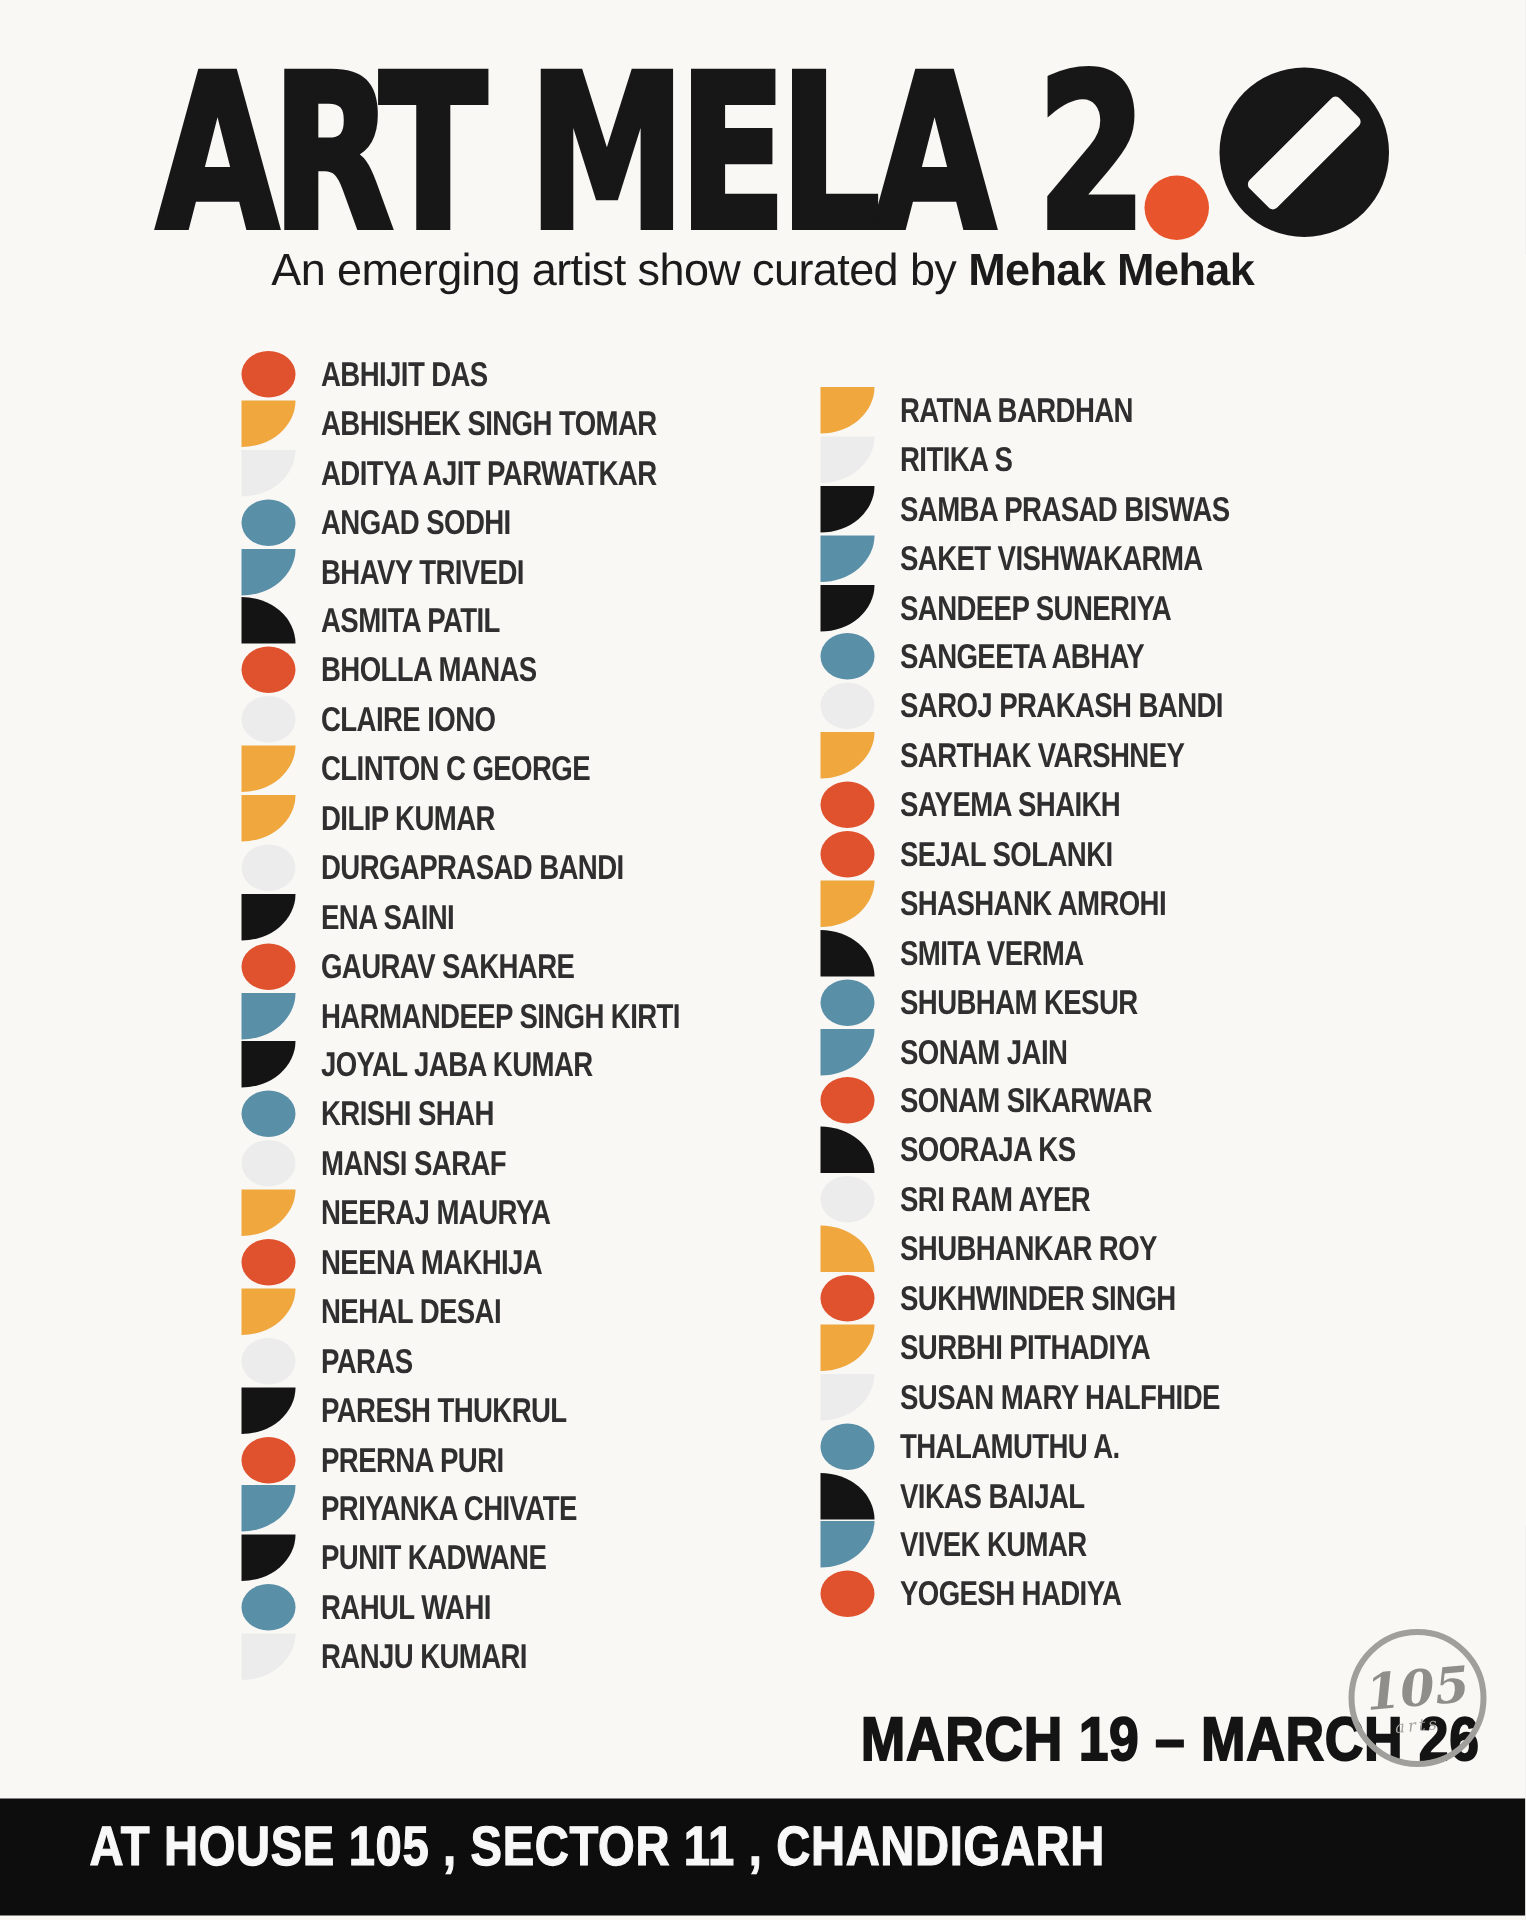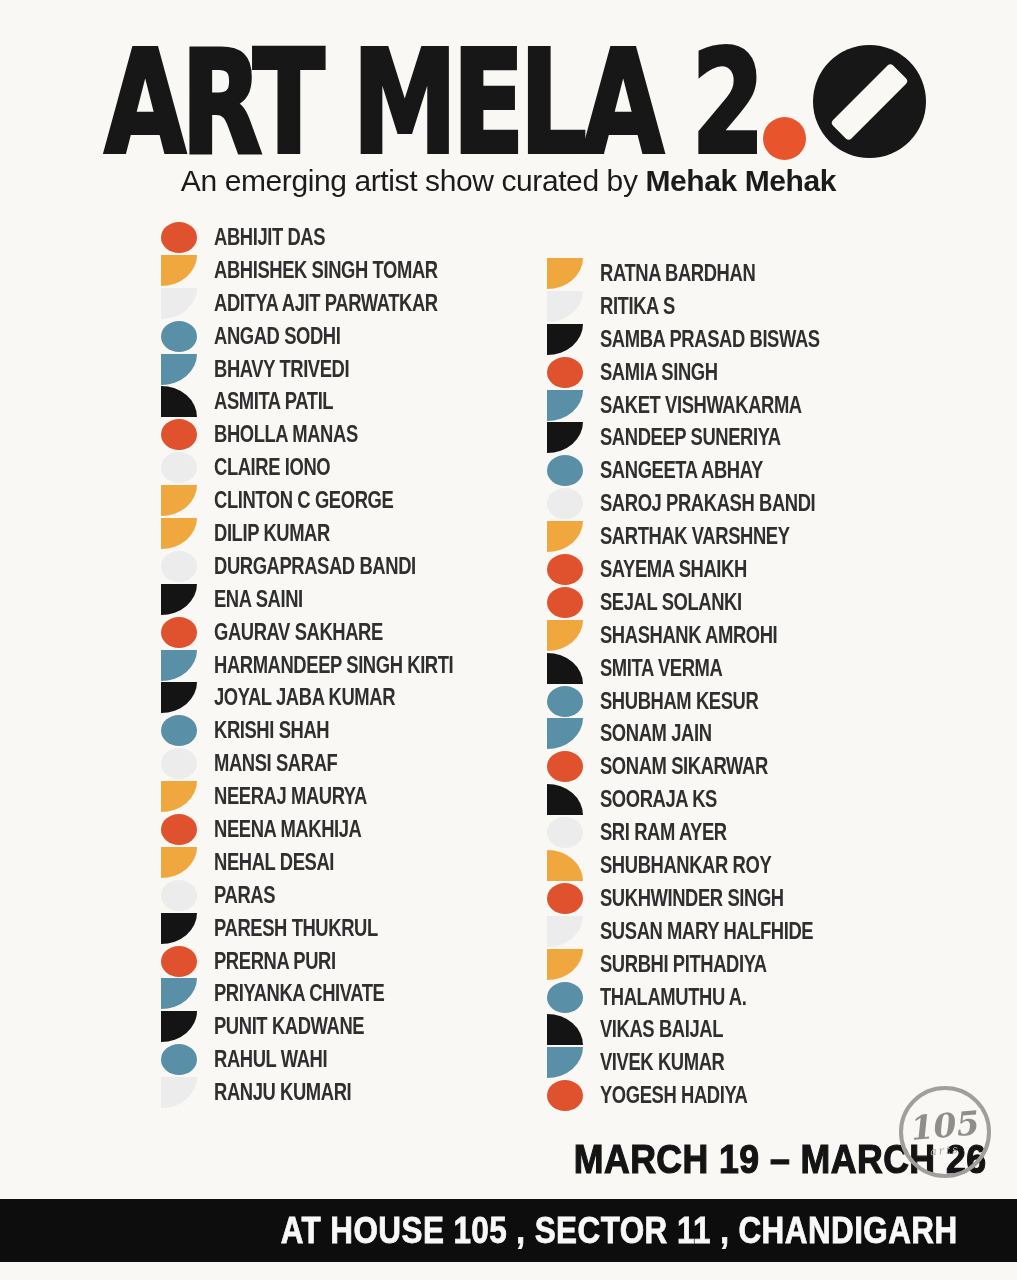--- a/index.html
+++ b/index.html
@@ -35,21 +35,21 @@
   .sr{position:absolute;width:1px;height:1px;overflow:hidden;opacity:0;}
   
   .subtitle{
     position:absolute;top:164px;left:0;width:1017px;text-align:center;
     font-size:30px;letter-spacing:-0.4px;color:#1b1b1b;white-space:nowrap;
   }
   .subtitle b{font-weight:bold;}
   
   .columns{position:absolute;top:221px;left:0;width:1017px;height:925px;}
   .col{position:absolute;top:0;}
-  .col-left{left:161px;width:385px;}
+  .col-left{left:161px;width:385px;margin-top:12px;}
   .col-right{left:547px;width:420px;top:2px;margin-top:34px;}
   .row{display:flex;align-items:center;height:32.9px;}
   .bullet{width:36px;height:31px;margin-right:17px;flex:0 0 36px;}
   .circle{border-radius:50%;}
   .quarter-br{border-radius:0 0 100% 0;}
   .quarter-tr{border-radius:0 100% 0 0;}
   .name{
     font-size:23px;font-weight:bold;color:#2f2f2f;letter-spacing:-0.5px;
     white-space:nowrap;transform:scaleX(0.8);transform-origin:0 50%;
   }
@@ -57,22 +57,22 @@
   .dates{
     position:absolute;top:1136px;left:0;width:1017px;text-align:right;
   }
   .dates-inner{
     display:inline-block;font-size:41px;font-weight:bold;color:#141414;
     -webkit-text-stroke:1.2px #141414;letter-spacing:0.5px;white-space:nowrap;
     transform:scaleX(0.87);
   }
   
   .venue-bar{
-    position:absolute;top:1199px;left:0;width:1017px;height:63px;
-    background:#0d0d0d;text-align:right;
+    position:absolute;top:1199px;left:0;width:1017px;height:78px;
+    background:#0d0d0d;text-align:left;
   }
   .venue-text{
     display:inline-block;line-height:63px;font-size:37px;font-weight:bold;
     color:#f8f8f8;-webkit-text-stroke:0.8px #f8f8f8;letter-spacing:0.5px;
     white-space:nowrap;transform:scaleX(0.85);
   }
   
   .stamp{
     position:absolute;left:899px;top:1086px;width:92px;height:92px;
     border:4px solid #a09f9c;border-radius:50%;text-align:center;
@@ -220,24 +220,20 @@
         </div>
         <div class="row">
           <span class="bullet quarter-br" style="background: rgb(236, 236, 236);"></span>
           <span class="name">RITIKA S</span>
         </div>
         <div class="row">
           <span class="bullet quarter-br" style="background: rgb(20, 20, 20);"></span>
           <span class="name">SAMBA PRASAD BISWAS</span>
         </div>
         <div class="row">
-          <span class="bullet circle" style="background: rgb(224, 81, 46);"></span>
-          <span class="name">SAMIA SINGH</span>
-        </div>
-        <div class="row">
           <span class="bullet quarter-br" style="background: rgb(90, 143, 168);"></span>
           <span class="name">SAKET VISHWAKARMA</span>
         </div>
         <div class="row">
           <span class="bullet quarter-br" style="background: rgb(20, 20, 20);"></span>
           <span class="name">SANDEEP SUNERIYA</span>
         </div>
         <div class="row">
           <span class="bullet circle" style="background: rgb(90, 143, 168);"></span>
           <span class="name">SANGEETA ABHAY</span>
@@ -288,26 +284,26 @@
         </div>
         <div class="row">
           <span class="bullet quarter-tr" style="background: rgb(240, 167, 62);"></span>
           <span class="name">SHUBHANKAR ROY</span>
         </div>
         <div class="row">
           <span class="bullet circle" style="background: rgb(224, 81, 46);"></span>
           <span class="name">SUKHWINDER SINGH</span>
         </div>
         <div class="row">
+          <span class="bullet quarter-br" style="background: rgb(240, 167, 62);"></span>
+          <span class="name">SURBHI PITHADIYA</span>
+        </div>
+        <div class="row">
           <span class="bullet quarter-br" style="background: rgb(236, 236, 236);"></span>
           <span class="name">SUSAN MARY HALFHIDE</span>
-        </div>
-        <div class="row">
-          <span class="bullet quarter-br" style="background: rgb(240, 167, 62);"></span>
-          <span class="name">SURBHI PITHADIYA</span>
         </div>
         <div class="row">
           <span class="bullet circle" style="background: rgb(90, 143, 168);"></span>
           <span class="name">THALAMUTHU A.</span>
         </div>
         <div class="row">
           <span class="bullet quarter-tr" style="background: rgb(20, 20, 20);"></span>
           <span class="name">VIKAS BAIJAL</span>
         </div>
         <div class="row">

